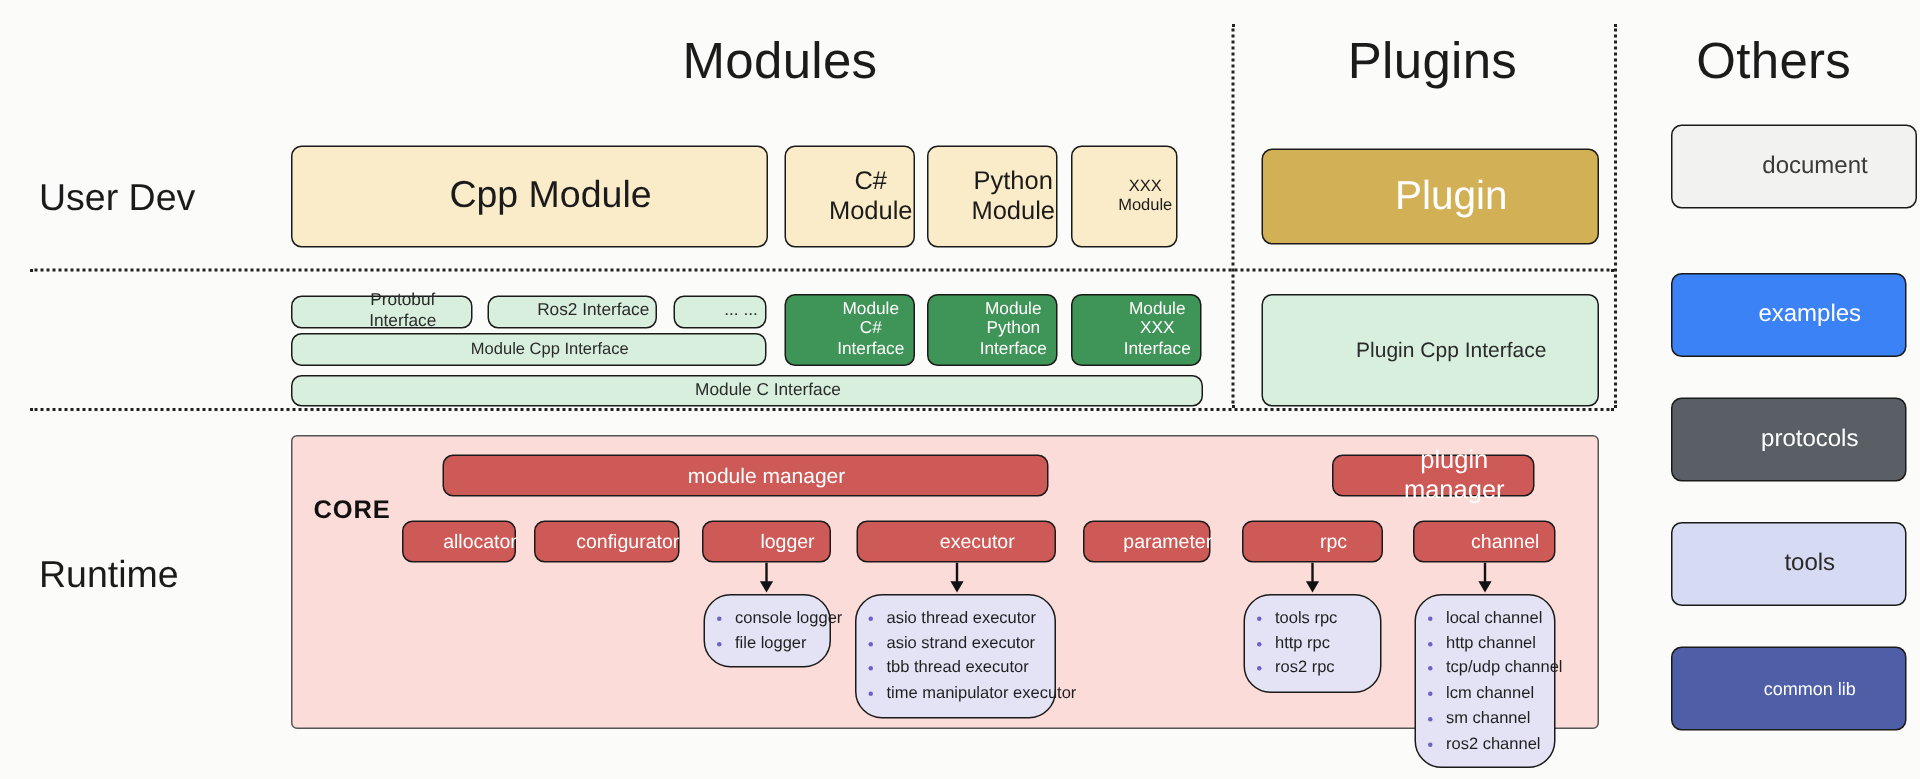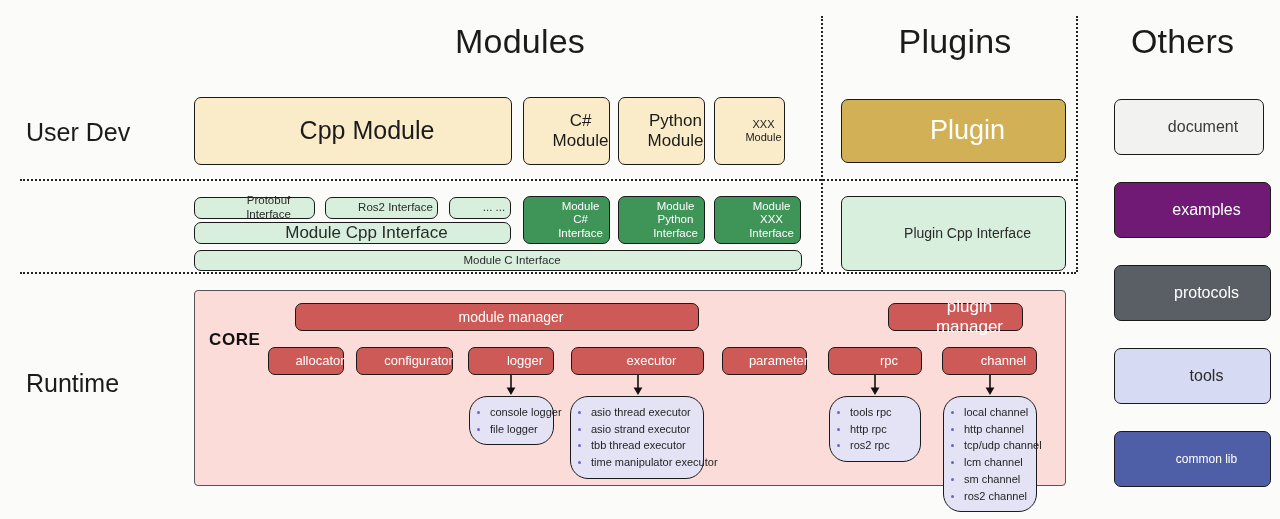--- a/index.html
+++ b/index.html
@@ -52,21 +52,21 @@
     border-left:2px dotted #222;
   }
 
   
   .yellow{background:#fbecc9;color:#1b1b1b;}
   .gold{background:#d2b055;color:#ffffff;}
   .green-l{background:#d9efdd;color:#2a2a2a;}
   .green-d{background:#3f9457;color:#ffffff;}
   .red{background:#ce5a57;color:#ffffff;}
   .grey1{background:#f2f2f0;color:#3a3a3a;}
-  .grey2{background:#701a75;color:#ffffff;}
+  .grey2{background:#3b82f6;color:#ffffff;}
   .grey3{background:#5a5f66;color:#ffffff;}
   .blue1{background:#d6daf2;color:#2a2a2a;}
   .blue2{background:#4e5fa8;color:#ffffff;}
 
   
   #core-panel{
     position:absolute;
     box-sizing:border-box;
     background:#fcdcd8;
     border:1.6px solid #555;
@@ -122,21 +122,21 @@
 Module</div>
   <div class="box yellow" style="left:714px;top:97px;width:71px;height:68px;font-size:11px;">XXX
 Module</div>
 
   <div class="box gold" style="left:841px;top:99px;width:225px;height:64px;font-size:27px;">Plugin</div>
 
   <div class="box green-l" style="left:194px;top:197px;width:121px;height:22px;font-size:11.5px;">Protobuf Interface</div>
   <div class="box green-l" style="left:325px;top:197px;width:113px;height:22px;font-size:11.5px;">Ros2 Interface</div>
   <div class="box green-l" style="left:449px;top:197px;width:62px;height:22px;font-size:11.5px;">... ...</div>
 
-  <div class="box green-l" style="left:194px;top:222px;width:317px;height:22px;font-size:17px;">Module Cpp Interface</div>
+  <div class="box green-l" style="left:194px;top:222px;width:317px;height:22px;font-size:11px;">Module Cpp Interface</div>
 
   <div class="box green-l" style="left:194px;top:250px;width:608px;height:21px;font-size:11.5px;">Module C Interface</div>
 
   <div class="box green-d" style="left:523px;top:196px;width:87px;height:48px;font-size:11.5px;">Module
 C# Interface</div>
   <div class="box green-d" style="left:618px;top:196px;width:87px;height:48px;font-size:11.5px;">Module
 Python Interface</div>
   <div class="box green-d" style="left:714px;top:196px;width:87px;height:48px;font-size:11.5px;">Module
 XXX Interface</div>
 
@@ -201,19 +201,19 @@
     <ul>
       <li>local channel</li>
       <li>http channel</li>
       <li>tcp/udp channel</li>
       <li>lcm channel</li>
       <li>sm channel</li>
       <li>ros2 channel</li>
     </ul>
   </div>
 
-  <div class="box grey1" style="left:1114px;top:99px;width:150px;height:56px;font-size:16px;">document</div>
+  <div class="box grey1" style="left:1114px;top:83px;width:164px;height:56px;font-size:16px;">document</div>
   <div class="box grey2" style="left:1114px;top:182px;width:157px;height:56px;font-size:16px;">examples</div>
   <div class="box grey3" style="left:1114px;top:265px;width:157px;height:56px;font-size:16px;">protocols</div>
   <div class="box blue1" style="left:1114px;top:348px;width:157px;height:56px;font-size:16px;">tools</div>
   <div class="box blue2" style="left:1114px;top:431px;width:157px;height:56px;font-size:12px;text-align:right;">common lib</div>
 
 </div>
 
 </body></html>

